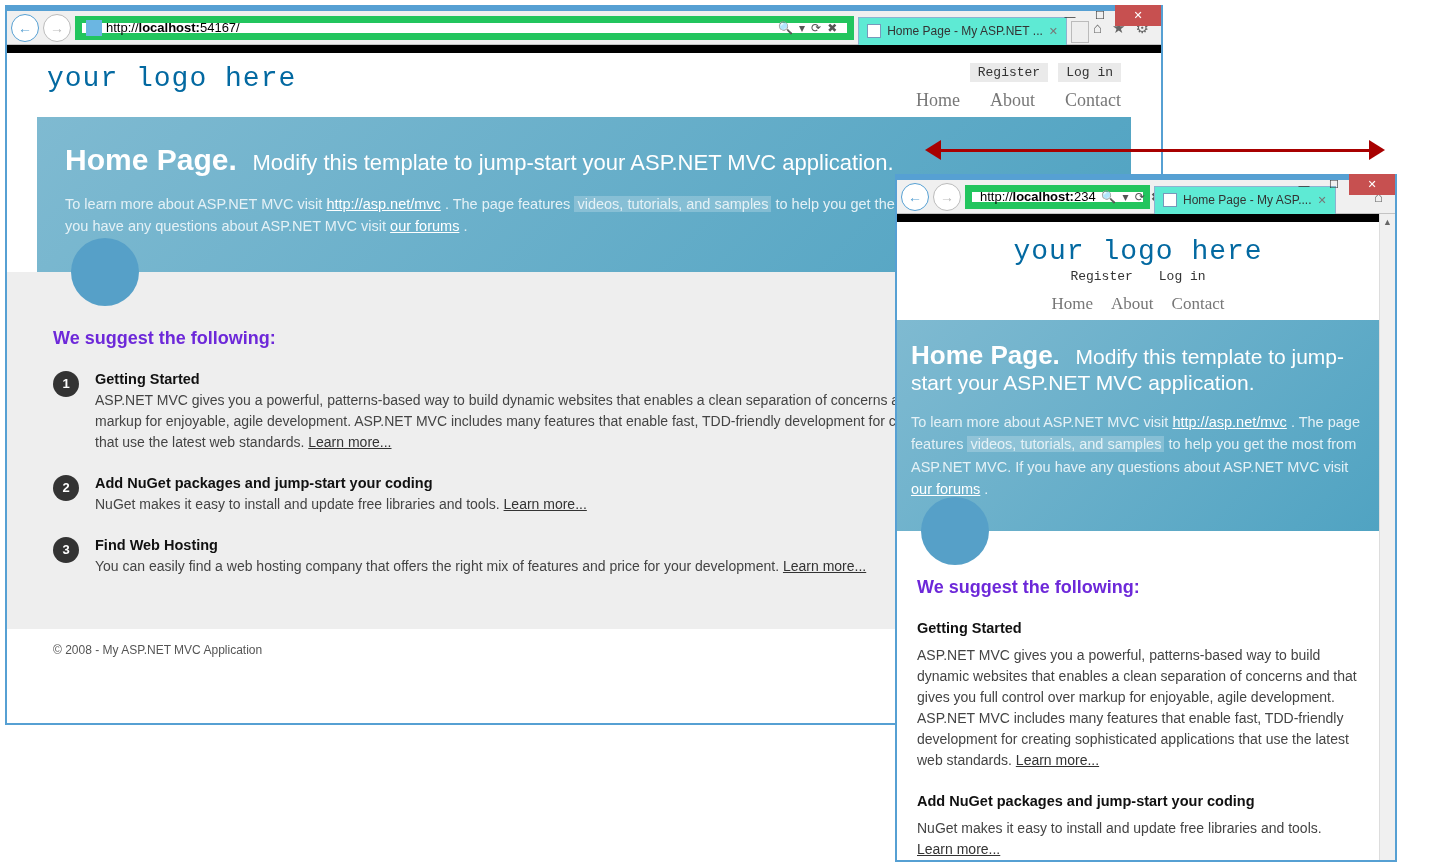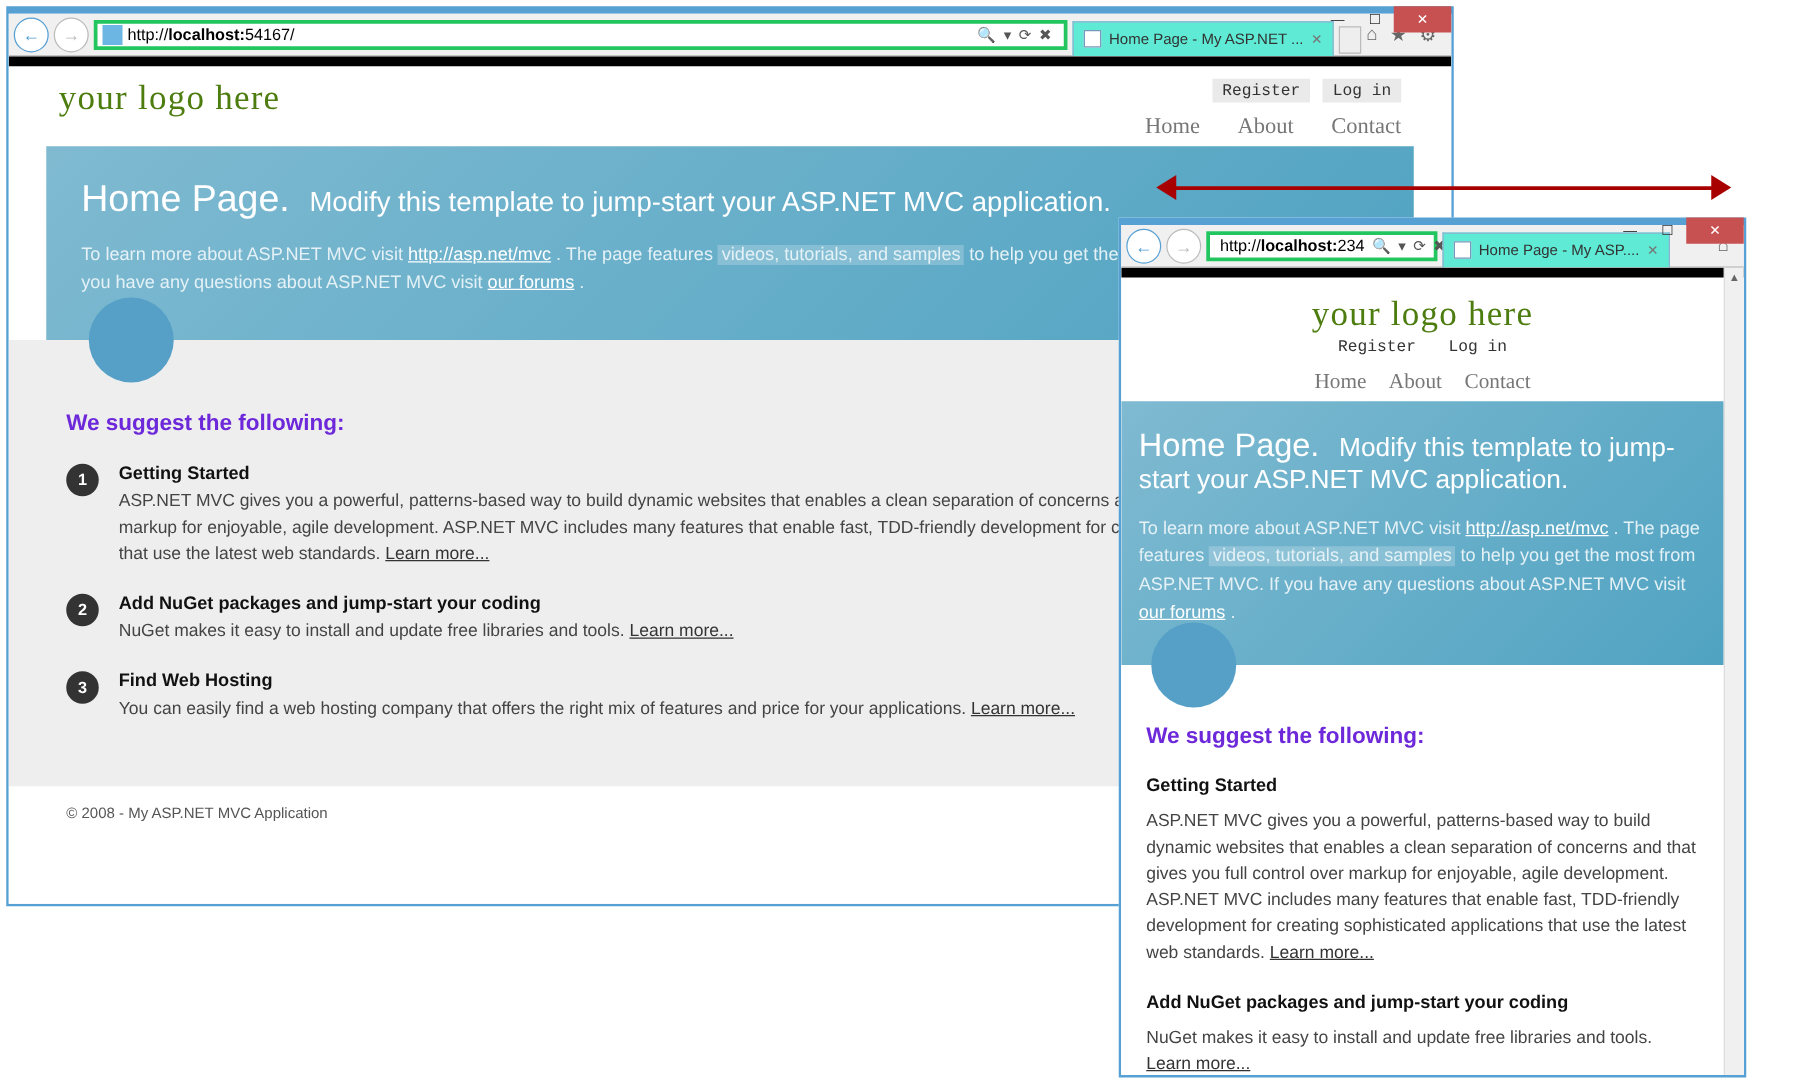--- a/index.html
+++ b/index.html
@@ -47,21 +47,21 @@
   }
   .nav-btn {
     width:28px; height:28px; border-radius:50%;
     border:1px solid #56a0d3;
     display:flex; align-items:center; justify-content:center;
     color:#56a0d3; font-size:14px;
     background:#fff;
   }
   .nav-btn.disabled{ border-color:#bbb; color:#bbb;}
   .addr {
-    flex:1; height:24px; border:3px solid #22c55e;
+    flex:1; height:24px; border:7px solid #22c55e;
     background:#fff; display:flex; align-items:center;
     padding:0 4px; font-size:13px; color:#000;
   }
   .addr .ie-icon{width:16px;height:16px;background:#6bb6e2;margin-right:4px;display:inline-block;}
   .addr .bold{font-weight:bold;}
   .addr-icons{display:flex;gap:6px;padding:0 6px;color:#555;font-size:12px;}
   .tab {
     height:28px; min-width:195px;
     border:1px solid #8db2d1; border-bottom:none;
     background:#5eead4; display:flex; align-items:center;
@@ -74,36 +74,36 @@
   .cmd-icons{margin-left:auto;display:flex;gap:10px;color:#666;font-size:15px;padding-right:8px;}
   
   .viewport{flex:1;overflow-y:auto;background:#fff;}
   .black-strip{height:8px;background:#000;}
   .page{max-width:100%;}
   .header{
     display:flex; padding:10px 40px 6px 40px;
     align-items:flex-start;
   }
   .header.small-h{padding:14px 20px 6px 20px; flex-direction:column; align-items:center;}
-  .logo{font-family:Liberation Serif, serif;font-size:28px;color:#4d7c0f;letter-spacing:1px;}
+  .logo{font-family:Liberation Mono, monospace;font-size:28px;color:#0369a1;letter-spacing:1px;}
   .header-right{margin-left:auto;display:flex;flex-direction:column;align-items:flex-end;gap:8px;}
   .header.small-h .header-right{margin-left:0;align-items:center;}
   .acct{display:flex;gap:10px;font-family:Liberation Mono, monospace;}
   .acct a{font-size:13px;color:#333;background:#eaeaea;padding:2px 8px;text-decoration:none;}
   .header.small-h .acct a{background:transparent;}
   .menu{display:flex;gap:30px;font-size:18px;color:#888;}
   .menu a{color:#777;text-decoration:none;font-family:Liberation Serif, serif;}
   .hero{
     margin:0 30px;
     background:linear-gradient(135deg,#7fbad1 0%,#50a3c2 100%);
     color:#fff; padding:26px 28px 34px 28px;
     position:relative;
   }
   .hero.small-hero{margin:0;padding:20px 14px 30px 14px;}
-  .hero h1{font-size:30px;font-weight:400;display:inline;}
+  .hero h1{font-size:30px;font-weight:700;display:inline;}
   .hero .tagline{font-size:22px;font-weight:400;margin-left:12px;}
   .hero p.desc{margin-top:16px;font-size:14.5px;line-height:1.55;color:#e4f1f6;}
   .hero a{color:#fff;text-decoration:underline;}
   .hero .hl{background:rgba(255,255,255,0.22);padding:0 3px;}
   .circle-notch{
     position:absolute;left:34px;bottom:-34px;width:68px;height:68px;border-radius:50%;
     background:#56a0c8;
   }
   .body-grey{background:#eeeeee;margin-top:0;padding:56px 46px 30px 46px;}
   .body-white{background:#fff;padding:46px 20px 30px 20px;}
@@ -226,21 +226,21 @@
               <a href="#">Learn more...</a>
             </div>
           </div>
         </div>
 
         <div class="item">
           <div class="bullet">3</div>
           <div>
             <div class="item-title">Find Web Hosting</div>
             <div class="item-body">
-              <span>You can easily find a web hosting company that offers the right mix of features and price for your applications. </span>
+              <span>You can easily find a web hosting company that offers the right mix of features and price for your development. </span>
               <a href="#">Learn more...</a>
             </div>
           </div>
         </div>
 
       </div>
       <footer class="footer">© 2008 - My ASP.NET MVC Application</footer>
     </div>
   </div>
 </div>

